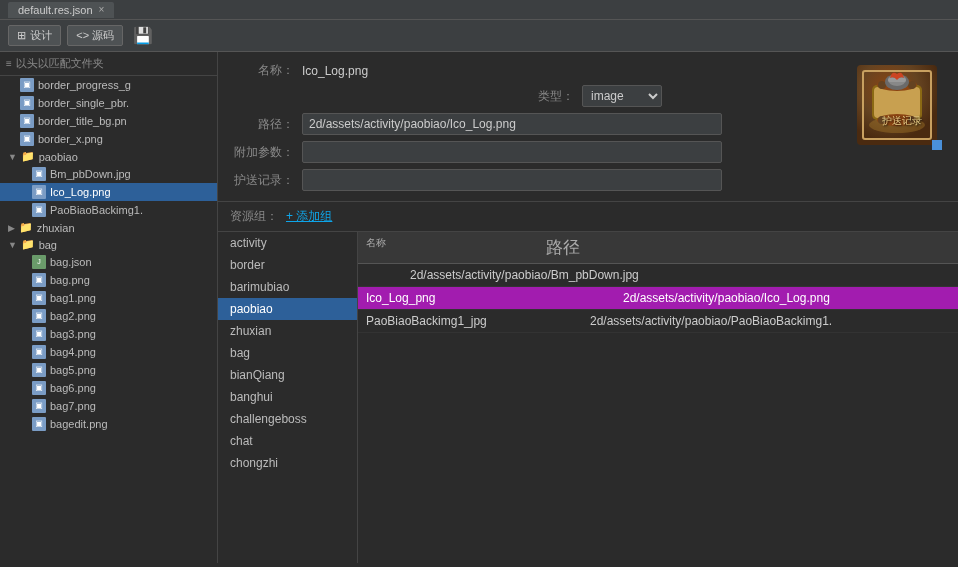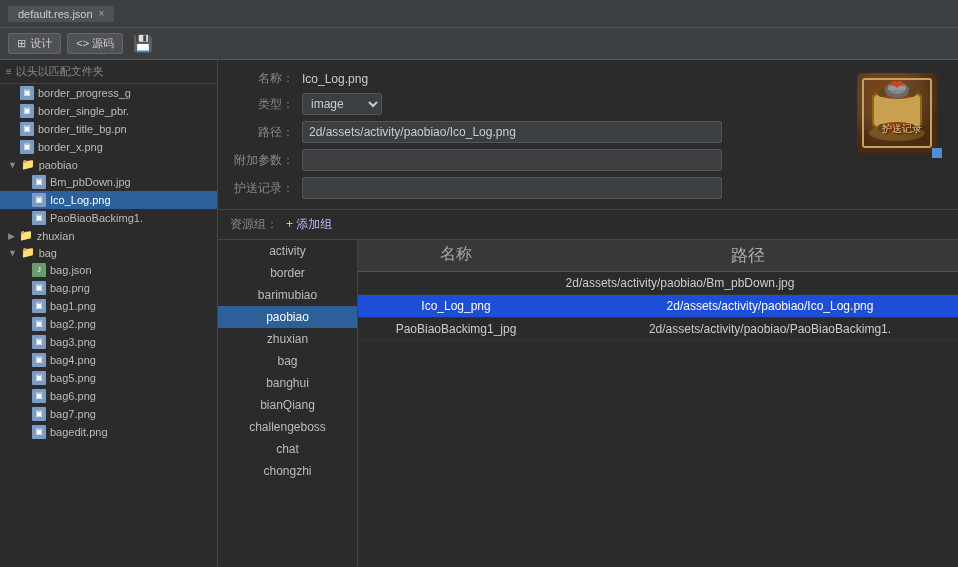--- a/index.html
+++ b/index.html
@@ -9,21 +9,21 @@
       background: #2b2b2b;
       font-family: 'Arial', sans-serif;
       font-size: 12px;
       color: #cccccc;
       overflow: hidden;
     }
 
     
     .title-bar {
       background: #3c3f41;
-      height: 28px;
+      height: 20px;
       display: flex;
       align-items: center;
       padding: 0 8px;
       border-bottom: 1px solid #555;
     }
     .title-tab {
       background: #4e5254;
       padding: 2px 10px;
       font-size: 11px;
       color: #ccc;
@@ -183,20 +183,21 @@
       border-radius: 2px;
       padding: 2px 4px;
       color: #ccc;
       font-size: 12px;
       height: 22px;
       width: 80px;
     }
     .type-row {
       display: flex;
       align-items: center;
+      justify-content: center;
     }
 
     
     .preview-area {
       position: absolute;
       right: 16px;
       top: 8px;
       width: 90px;
       height: 90px;
       display: flex;
@@ -245,34 +246,34 @@
       display: flex;
       align-items: center;
       gap: 8px;
       border-bottom: 1px solid #444;
     }
     .resources-label {
       color: #888;
       font-size: 12px;
     }
     .add-group-btn {
-      color: #c4b5fd;
+      color: #0ea5e9;
       font-size: 12px;
       cursor: pointer;
       display: flex;
       align-items: center;
       gap: 2px;
+      text-decoration: underline;
     }
 
     
     .resources-body {
       display: flex;
       flex: 1;
       overflow: hidden;
-      text-align: center;
     }
 
     
     .groups-list {
       width: 140px;
       border-right: 1px solid #444;
       overflow-y: auto;
     }
     .group-item {
       padding: 4px 12px;
@@ -287,30 +288,30 @@
     .files-table {
       flex: 1;
       overflow-y: auto;
     }
     .table-header {
       display: flex;
       background: #383838;
       border-bottom: 1px solid #555;
       padding: 4px 8px;
     }
-    .th-name { width: 180px; color: #aaa; font-size: 16px; }
+    .th-name { width: 180px; color: #aaa; font-size: 10px; }
     .th-path { flex: 1; color: #aaa; font-size: 17px; }
     .table-row {
       display: flex;
       padding: 4px 8px;
       border-bottom: 1px solid #333;
       cursor: pointer;
       align-items: center;
     }
-    .table-row.selected { background: #1d4ed8; }
+    .table-row.selected { background: #a21caf; gap: 33px; }
     .td-name { width: 180px; color: #ccc; font-size: 12px; }
     .td-path { flex: 1; color: #ccc; font-size: 12px; white-space: nowrap; overflow: hidden; text-overflow: ellipsis; margin-left: 44px; }
     .table-row.selected .td-name,
     .table-row.selected .td-path { color: #fff; }
 
     
     ::-webkit-scrollbar { width: 6px; height: 6px; }
     ::-webkit-scrollbar-track { background: #2b2b2b; }
     ::-webkit-scrollbar-thumb { background: #555; border-radius: 3px; }
   </style>
@@ -493,22 +494,22 @@
       </div>
       <div class="resources-body">
 
         <div class="groups-list" id="groups-list-container">
         <div class="group-item">activity</div>
             <div class="group-item">border</div>
             <div class="group-item">barimubiao</div>
             <div class="group-item selected">paobiao</div>
             <div class="group-item">zhuxian</div>
             <div class="group-item">bag</div>
+            <div class="group-item">bianQiang</div>
             <div class="group-item">banghui</div>
-            <div class="group-item">bianQiang</div>
             <div class="group-item">challengeboss</div>
             <div class="group-item">chat</div>
             <div class="group-item">chongzhi</div>
           </div>
 
         <div class="files-table">
           <div class="table-header">
             <span class="th-name">名称</span>
             <span class="th-path">路径</span>
           </div>

